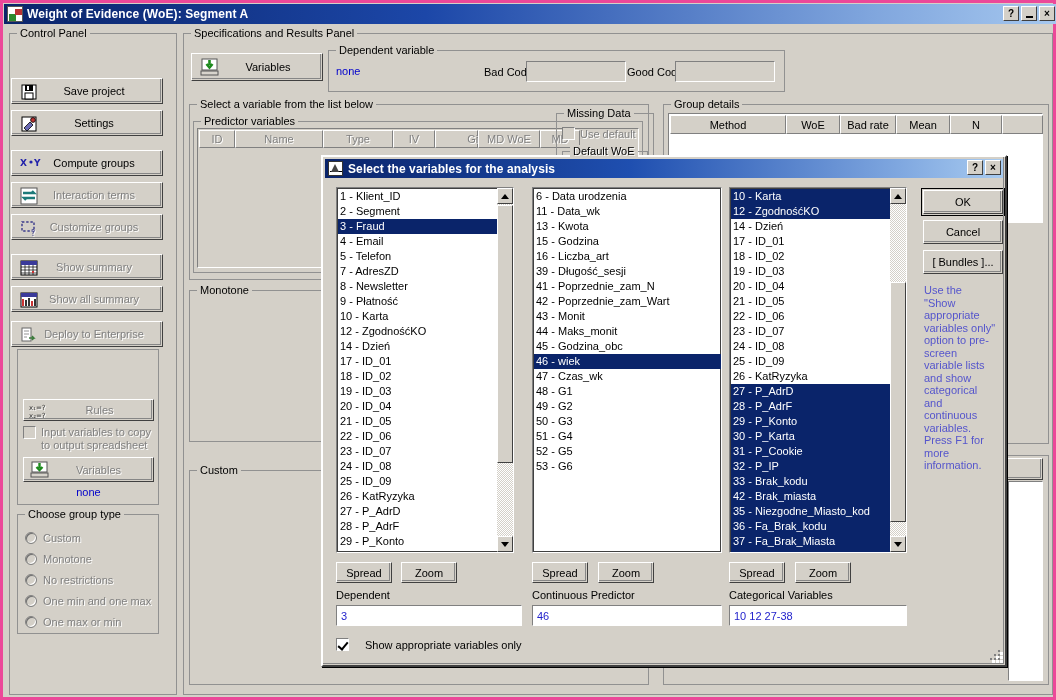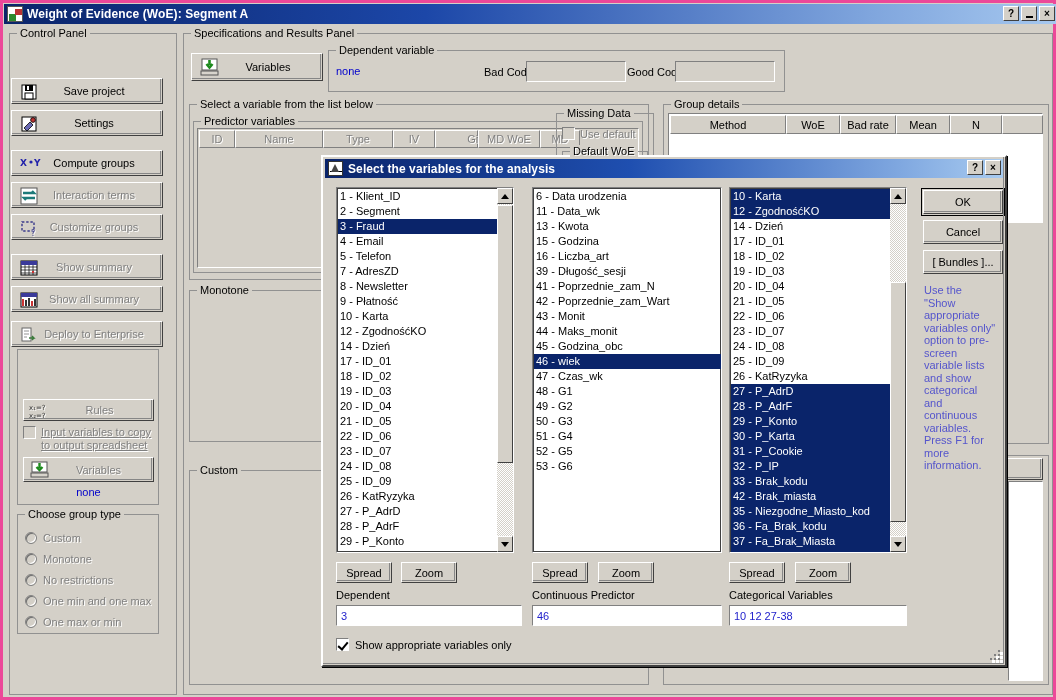--- a/index.html
+++ b/index.html
@@ -333,21 +333,21 @@
       <svg width="20" height="16" viewBox="0 0 20 16">
         <text x="0" y="7" font-family="DejaVu Sans" font-size="7" fill="#333">x₁=?</text>
         <text x="0" y="15" font-family="DejaVu Sans" font-size="7" fill="#333">x₂=?</text>
       </svg>
     </span>
     <span style="padding-left:22px;">Rules</span>
   </div>
 
   <div style="position:absolute;left:20px;top:423px;width:134px;display:flex;gap:5px;">
     <span class="cbx"></span>
-    <span class="dimtext" style="font-size:11px;line-height:13px;width:114px;text-decoration:underline;">Input variables to copy to output spreadsheet</span>
+    <span class="dimtext" style="font-size:11px;line-height:13px;width:114px;">Input variables to copy to output spreadsheet</span>
   </div>
 
   <div class="btn disabled" style="position:absolute;left:20px;top:454px;width:131px;height:25px;">
     <span class="ico" style="position:absolute;left:6px;top:3px;">
       <svg width="20" height="18" viewBox="0 0 20 18">
         <rect x="2" y="1" width="15" height="10" fill="#fff" stroke="#555"></rect>
         <path d="M9.5 2v5M6.5 6l3 3 3-3" stroke="#1d8a1d" stroke-width="2.4" fill="none"></path>
         <rect x="1" y="12" width="17" height="4" fill="#d8d4cc" stroke="#555"></rect>
       </svg>
     </span>
@@ -602,21 +602,21 @@
     <div class="sz-btn" style="left:209px;top:405px;">Spread</div>
     <div class="sz-btn" style="left:275px;top:405px;">Zoom</div>
     <div style="position:absolute;left:209px;top:432px;font-size:11px;">Continuous Predictor</div>
     <div class="txtin" style="left:209px;top:448px;width:190px;">46</div>
 
     <div class="sz-btn" style="left:406px;top:405px;">Spread</div>
     <div class="sz-btn" style="left:472px;top:405px;">Zoom</div>
     <div style="position:absolute;left:406px;top:432px;font-size:11px;">Categorical Variables</div>
     <div class="txtin" style="left:406px;top:448px;width:178px;">10 12 27-38</div>
 
-    <div style="position:absolute;left:13px;top:481px;display:flex;align-items:center;gap:6px;">
+    <div style="position:absolute;left:13px;top:481px;display:flex;align-items:center;gap:16px;">
       <span class="cbx white checked"></span>
       <span style="font-size:11px;">Show appropriate variables only</span>
     </div>
 
     <div class="dlg-btn default" style="left:600px;top:33px;">OK</div>
     <div class="dlg-btn" style="left:600px;top:63px;">Cancel</div>
     <div class="dlg-btn" style="left:600px;top:93px;">[ Bundles ]...</div>
 
     <div class="helptext" style="left:601px;top:127px;">Use the "Show appropriate variables only" option to pre-screen variable lists and show categorical and continuous variables. Press F1 for more information.</div>
 

